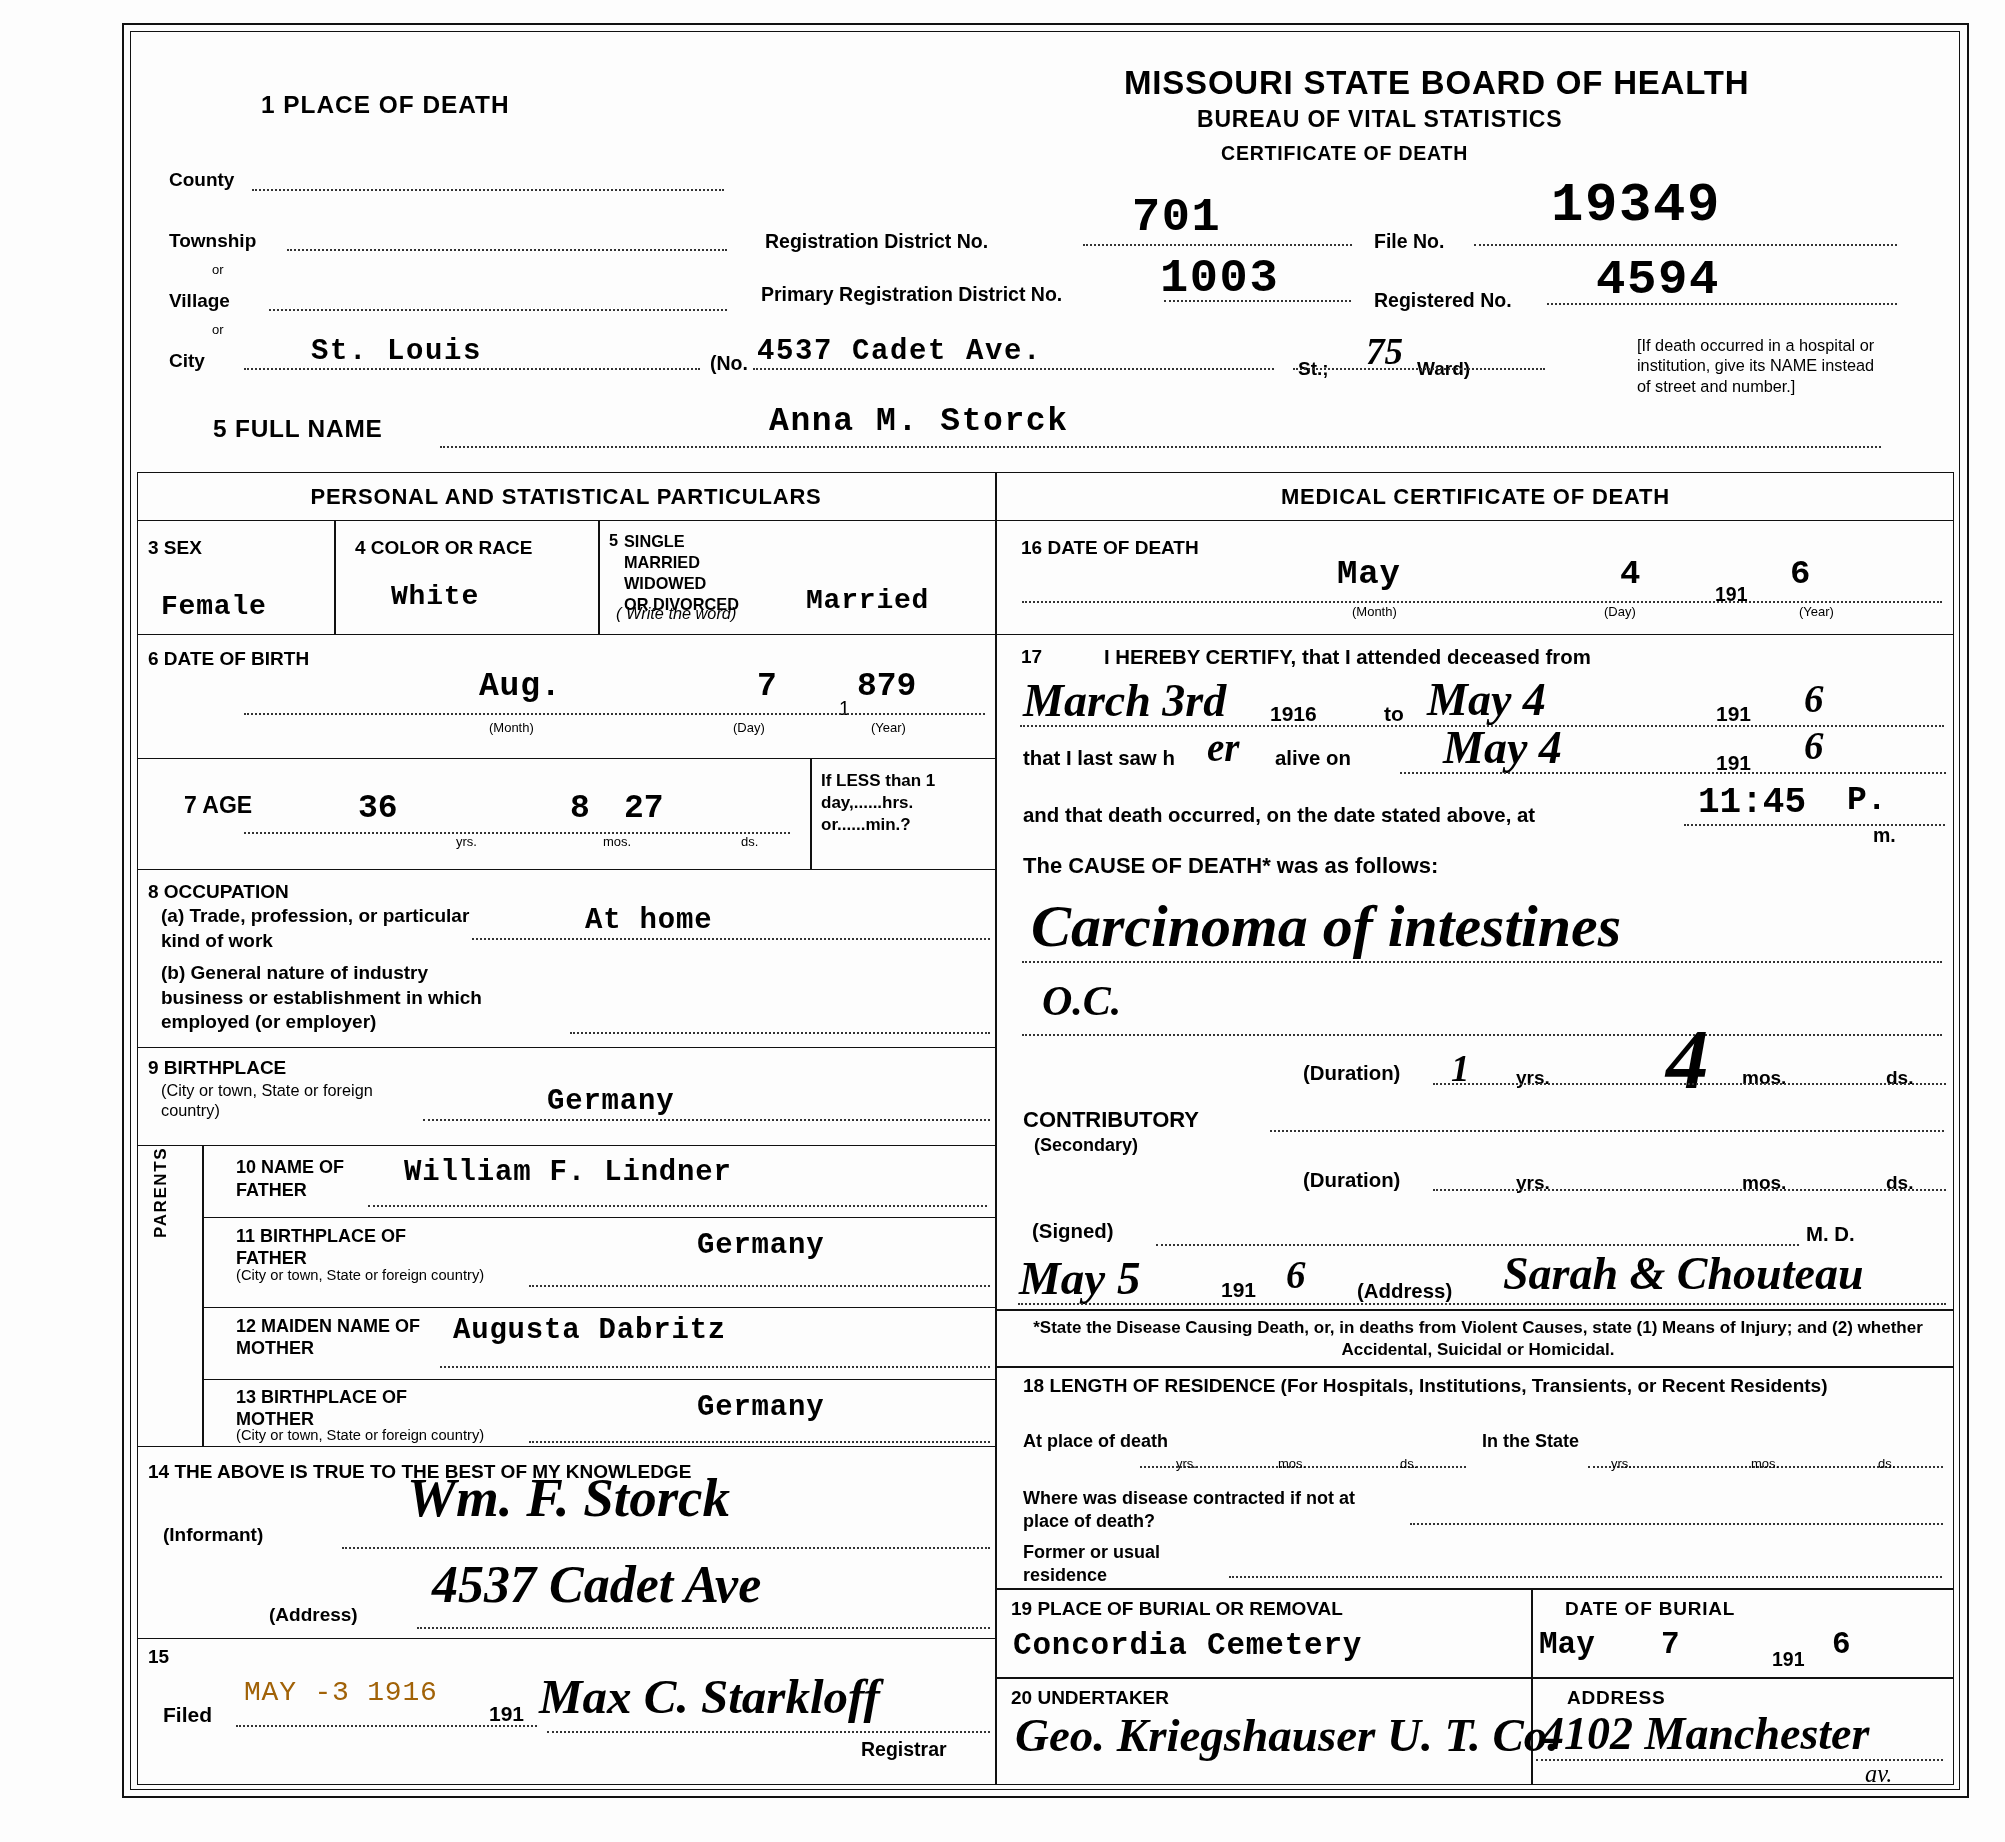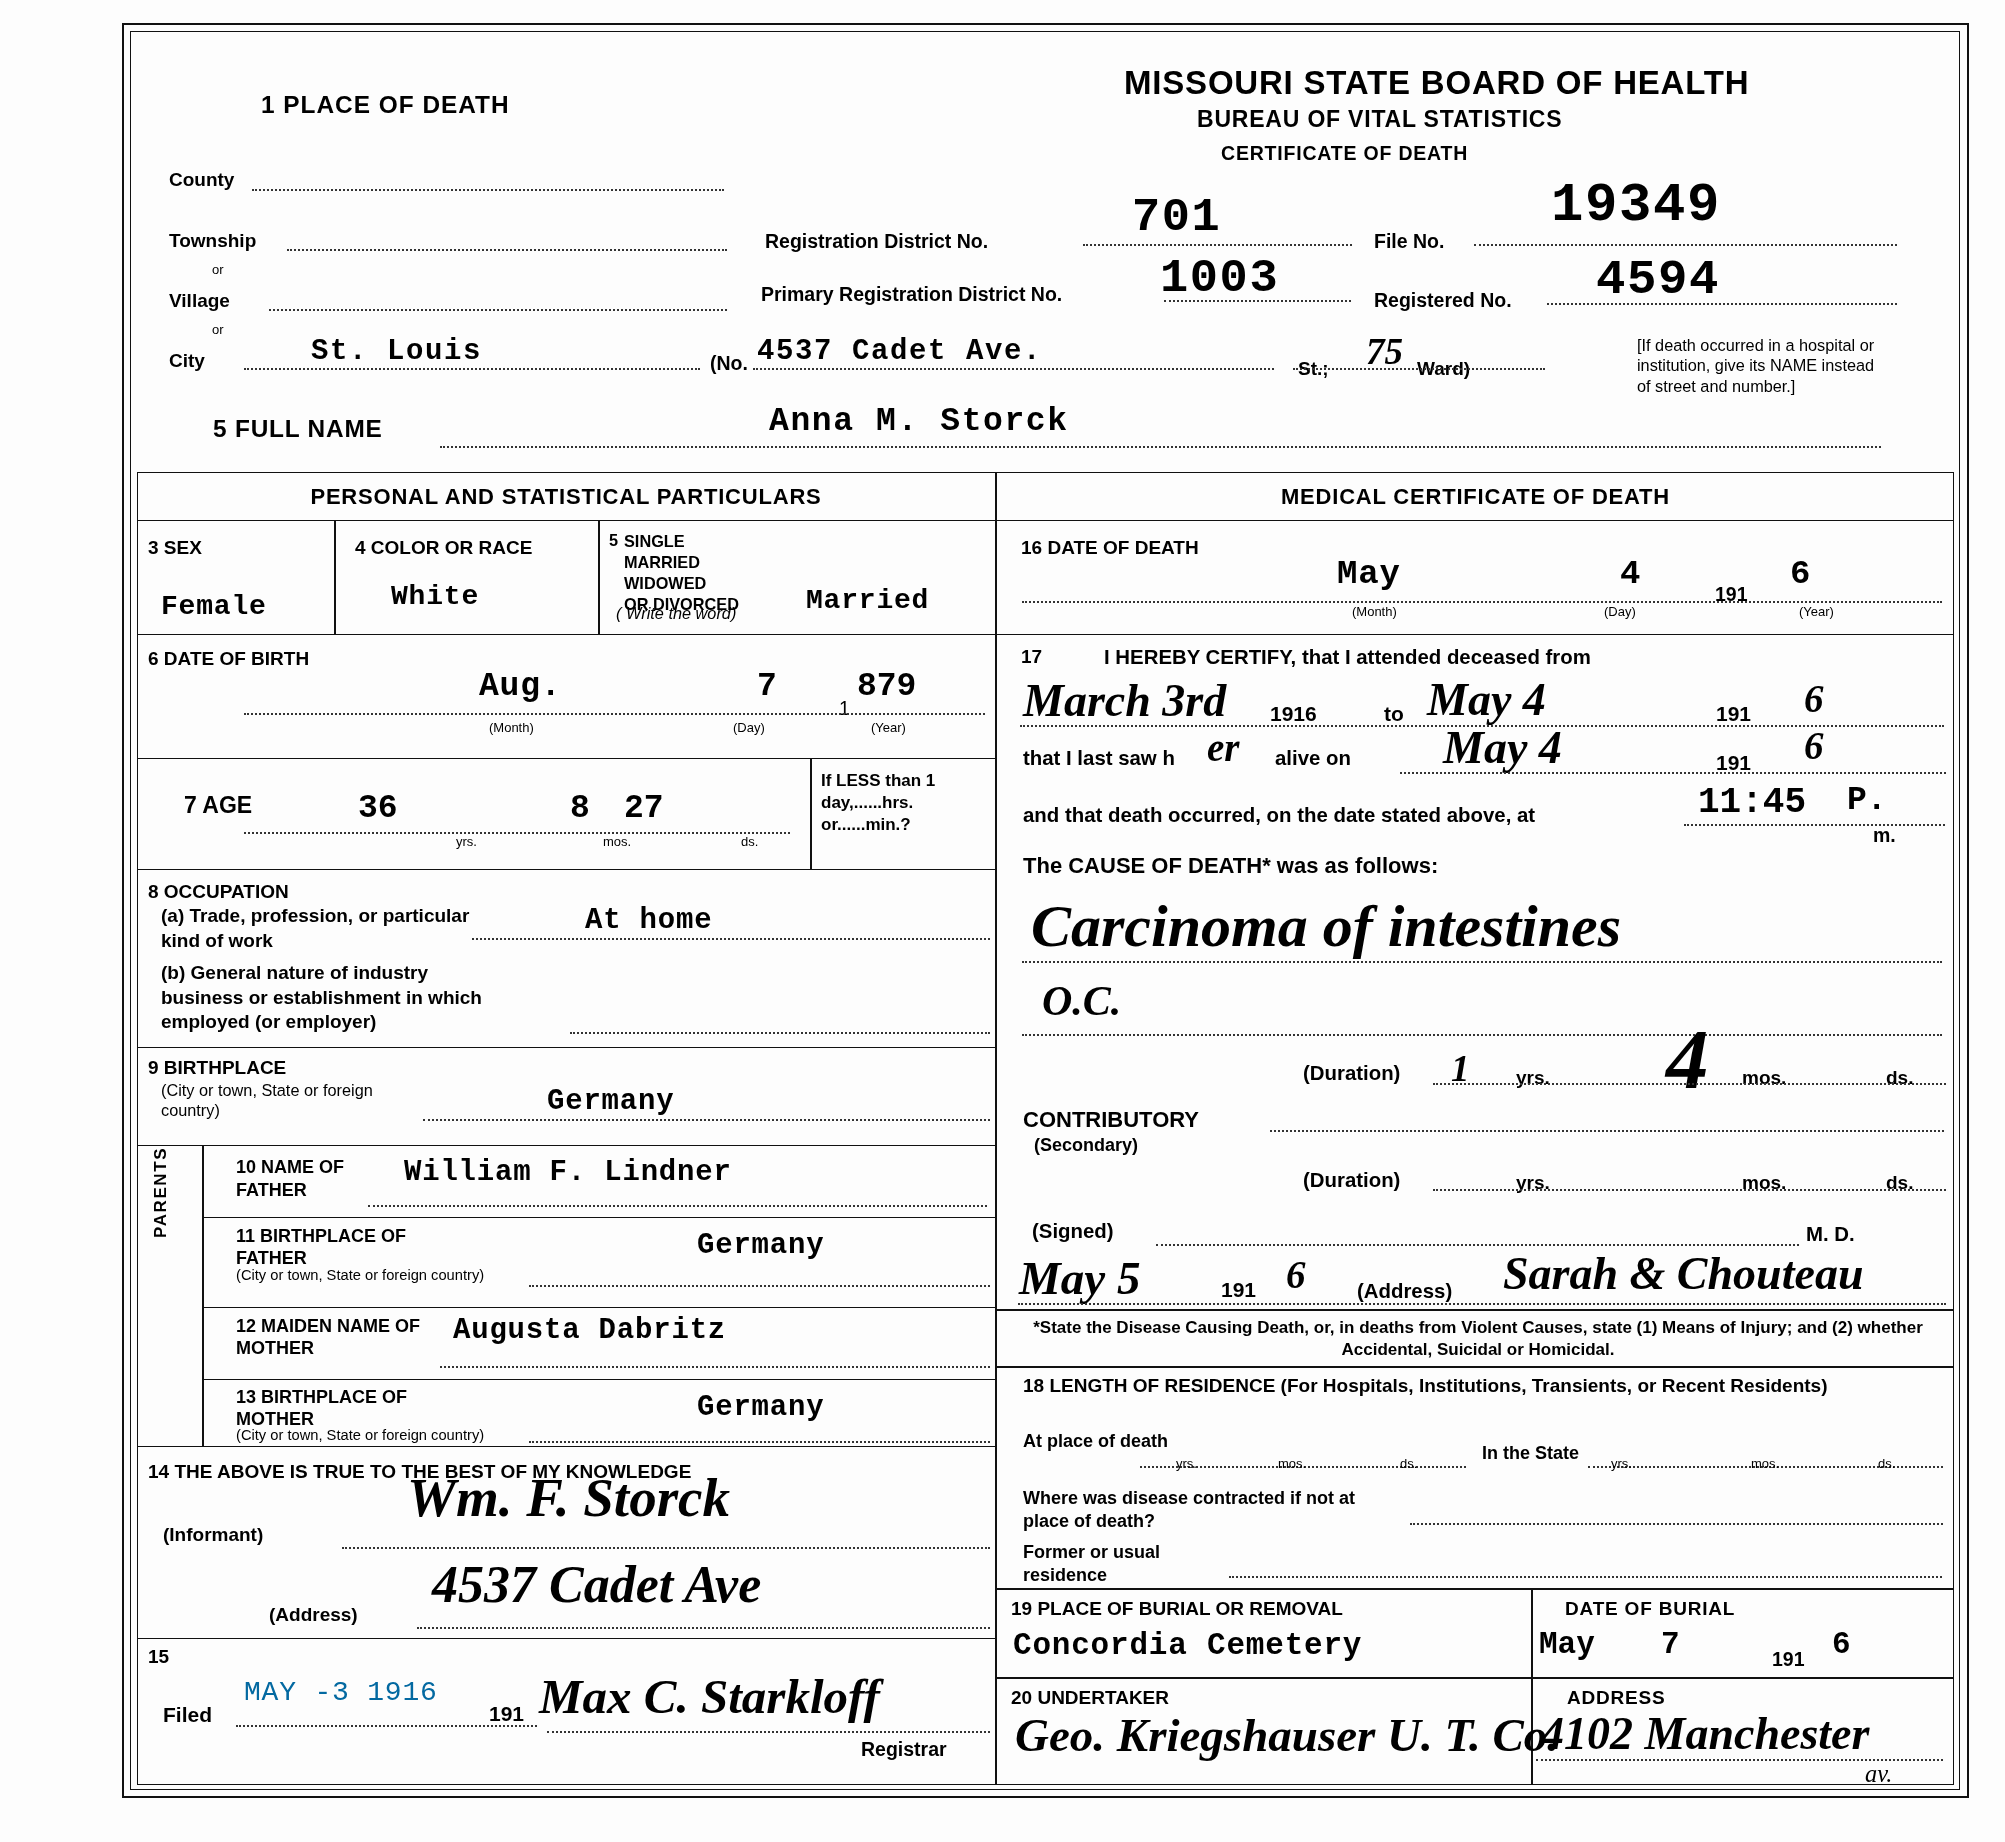--- a/index.html
+++ b/index.html
@@ -219,21 +219,21 @@
   <div class="dotline" style="left:342px;top:1547px;width:648px;"></div>
   <div class="abs hw" style="left:407px;top:1466px;font-size:55px;font-weight:bold;">Wm. F. Storck</div>
 
   <div class="abs" style="left:269px;top:1604px;font-size:19px;font-weight:bold;">(Address)</div>
   <div class="dotline" style="left:417px;top:1627px;width:573px;"></div>
   <div class="abs hw" style="left:432px;top:1555px;font-size:52px;font-weight:bold;">4537 Cadet Ave</div>
 
   <div class="abs lbl" style="left:148px;top:1646px;font-size:19px;">15</div>
   <div class="abs" style="left:163px;top:1703px;font-size:21px;font-weight:bold;">Filed</div>
   <div class="dotline" style="left:236px;top:1725px;width:301px;"></div>
-  <div class="abs tw" style="left:244px;top:1677px;font-size:28px;color:#0369a1;letter-spacing:0.8px;">MAY -3 1916</div>
+  <div class="abs tw" style="left:244px;top:1677px;font-size:28px;color:#a16207;letter-spacing:0.8px;">MAY -3 1916</div>
   <div class="abs" style="left:489px;top:1702px;font-size:21px;font-weight:bold;">191</div>
   <div class="abs hw" style="left:539px;top:1668px;font-size:49px;font-weight:bold;">Max C. Starkloff</div>
   <div class="dotline" style="left:547px;top:1731px;width:443px;"></div>
   <div class="abs" style="left:861px;top:1738px;font-size:19.5px;font-weight:bold;">Registrar</div>
 
   <div class="abs" style="left:997px;top:521px;width:957px;height:114px;border-bottom:1.6px solid #111;box-sizing:border-box;"></div>
   <div class="abs lbl" style="left:1021px;top:537px;font-size:19px;">16 DATE OF DEATH</div>
   <div class="abs tw" style="left:1337px;top:555px;font-size:34px;font-weight:bold;letter-spacing:0.8px;">May</div>
   <div class="abs tw" style="left:1620px;top:555px;font-size:34px;font-weight:bold;">4</div>
   <div class="abs" style="left:1715px;top:583px;font-size:19.5px;font-weight:bold;">191</div>
@@ -302,21 +302,21 @@
   <div class="abs" style="left:1357px;top:1280px;font-size:20.4px;font-weight:bold;">(Address)</div>
   <div class="abs hw" style="left:1503px;top:1247px;font-size:46px;font-weight:bold;">Sarah &amp; Chouteau</div>
   <div class="dotline" style="left:1018px;top:1303px;width:928px;"></div>
 
   <div class="abs" style="left:997px;top:1309px;width:957px;height:1.6px;background:#111;"></div>
   <div class="abs center" style="left:1010px;top:1317px;width:936px;font-size:17px;font-weight:bold;line-height:1.3;">*State the Disease Causing Death, or, in deaths from Violent Causes, state (1) Means of Injury; and (2) whether Accidental, Suicidal or Homicidal.</div>
   <div class="abs" style="left:997px;top:1366px;width:957px;height:1.6px;background:#111;"></div>
 
   <div class="abs" style="left:1023px;top:1374px;width:920px;font-size:19px;font-weight:bold;line-height:1.3;">18 LENGTH OF RESIDENCE (For Hospitals, Institutions, Transients, or Recent Residents)</div>
   <div class="abs" style="left:1023px;top:1430px;width:163px;font-size:18px;font-weight:bold;line-height:1.25;">At place of death</div>
-  <div class="abs" style="left:1482px;top:1430px;width:163px;font-size:18px;font-weight:bold;line-height:1.25;margin-top:12px;">In the State</div>
+  <div class="abs" style="left:1482px;top:1430px;width:163px;font-size:18px;font-weight:bold;line-height:1.25;">In the State</div>
   <div class="dotline" style="left:1140px;top:1466px;width:326px;"></div>
   <div class="dotline" style="left:1588px;top:1466px;width:355px;"></div>
   <div class="abs tiny" style="left:1176px;top:1456px;">yrs.</div>
   <div class="abs tiny" style="left:1278px;top:1456px;">mos.</div>
   <div class="abs tiny" style="left:1400px;top:1456px;">ds.</div>
   <div class="abs tiny" style="left:1611px;top:1456px;">yrs.</div>
   <div class="abs tiny" style="left:1751px;top:1456px;">mos.</div>
   <div class="abs tiny" style="left:1878px;top:1456px;">ds.</div>
 
   <div class="abs" style="left:1023px;top:1487px;width:383px;font-size:18px;font-weight:bold;line-height:1.28;">Where was disease contracted if not at place of death?</div>

